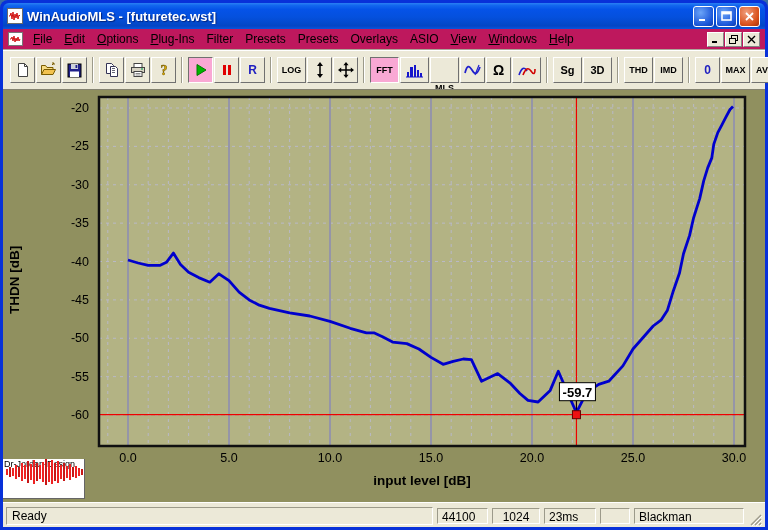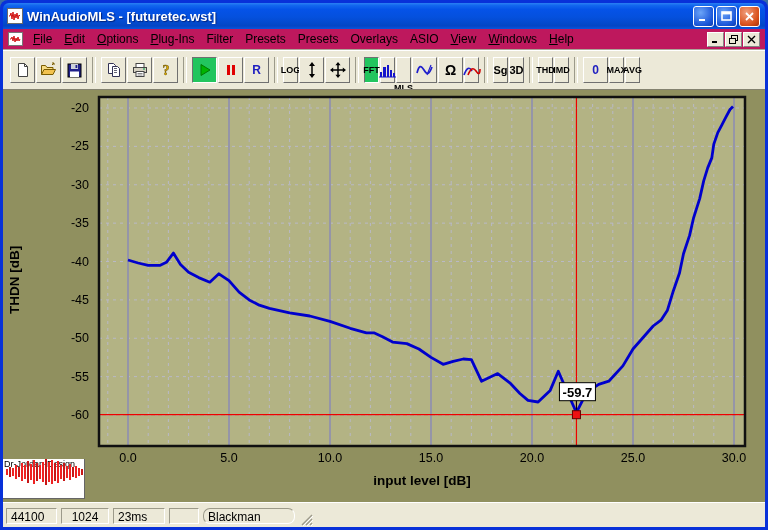--- a/index.html
+++ b/index.html
@@ -30,22 +30,22 @@
   .menu-spacer{flex:1;}
   .mdi-btn{width:17px;height:15px;margin-left:1px;background:#ece9d8;border:1px solid;
            border-color:#fff #848484 #848484 #fff;display:flex;align-items:center;justify-content:center;
            font-size:10px;line-height:10px;color:#000;box-sizing:border-box;}
   
   .toolbar{height:38px;flex:0 0 38px;background:#ece9d8;border-top:1px solid #fff;
            display:flex;align-items:center;padding:0 4px 0 7px;}
   .tb{width:25px;height:26px;flex:0 0 auto;margin-right:1px;box-sizing:border-box;
       border:1px solid;border-color:#fff #707070 #707070 #fff;background:#ece9d8;
       display:flex;align-items:center;justify-content:center;color:#000;}
-  .tb.wide{width:15px;}
-  .tb.pressed{border-color:#707070 #fff #fff #707070;background:#22c55e;text-align:center;}
+  .tb.wide{width:29px;}
+  .tb.pressed{border-color:#707070 #fff #fff #707070;background:#f9a8d4;text-align:center;}
   .tb .lbl{font-weight:bold;}
   .tb-sep{width:2px;height:26px;margin:0 5px 0 4px;border-left:1px solid #9c9a8a;border-right:1px solid #fff;}
   
   .client{position:relative;flex:1;background:#90905f;border-top:1px solid #848270;overflow:hidden;}
   .client svg{position:absolute;left:0;top:0;}
   .logo{position:absolute;left:0;bottom:3px;width:82px;height:40px;background:#fff;
         border-right:1px solid #666;border-bottom:1px solid #666;box-sizing:border-box;}
   .logo-text{font-size:9px;color:#000;padding-left:1px;letter-spacing:0px;white-space:nowrap;}
   
   .statusbar{height:21px;flex:0 0 21px;background:#ece9d8;display:flex;align-items:center;
@@ -387,26 +387,27 @@
           <rect x="69" y="8" width="2" height="10" fill="#c81616"></rect>
           <rect x="72" y="7" width="2" height="12" fill="#ee2222"></rect>
           <rect x="75" y="9" width="2" height="8" fill="#ee2222"></rect>
           <rect x="78" y="10" width="2" height="6" fill="#c81616"></rect>
         </svg>
       <div class="logo-text">Dr-Jordan-Design</div>
     </div>
   </div>
 
   <div class="statusbar">
+    <div class="status-msg">Ready</div>
     <div id="status-panels" style="display:flex">
         <div class="status-panel" style="width: 51px;">44100</div>
         <div class="status-panel" style="width: 48px; text-align: center;">1024</div>
         <div class="status-panel" style="width: 52px;">23ms</div>
         <div class="status-panel" style="width: 30px;"></div>
-        <div class="status-panel" style="width: 92px; border-radius: 7px;">Blackman</div>
+        <div class="status-panel" style="width: 110px;">Blackman</div>
       </div>
     <svg class="grip" viewBox="0 0 14 14">
       <g stroke="#9c9a8a" stroke-width="1.4">
           <path d="M13 3L3 13M13 7L7 13M13 11l-2 2"></path>
         </g>
       <g stroke="#ffffff" stroke-width="1">
           <path d="M14 4L4 14M14 8L8 14M14 12l-2 2"></path>
         </g>
     </svg>
   </div>

